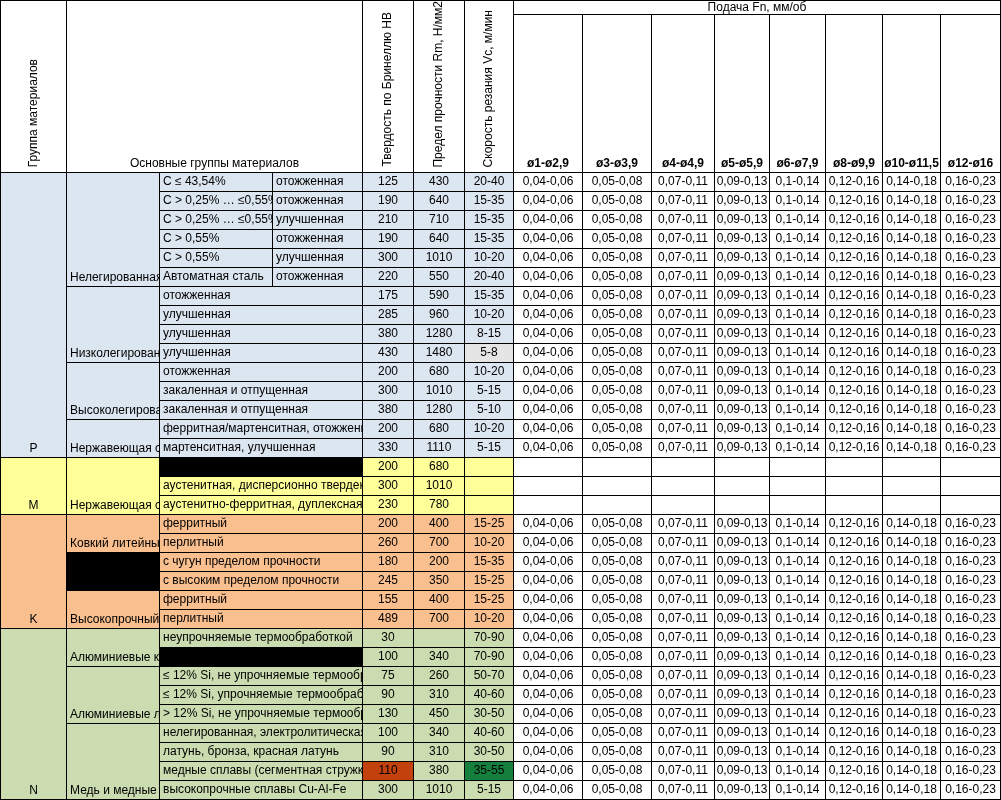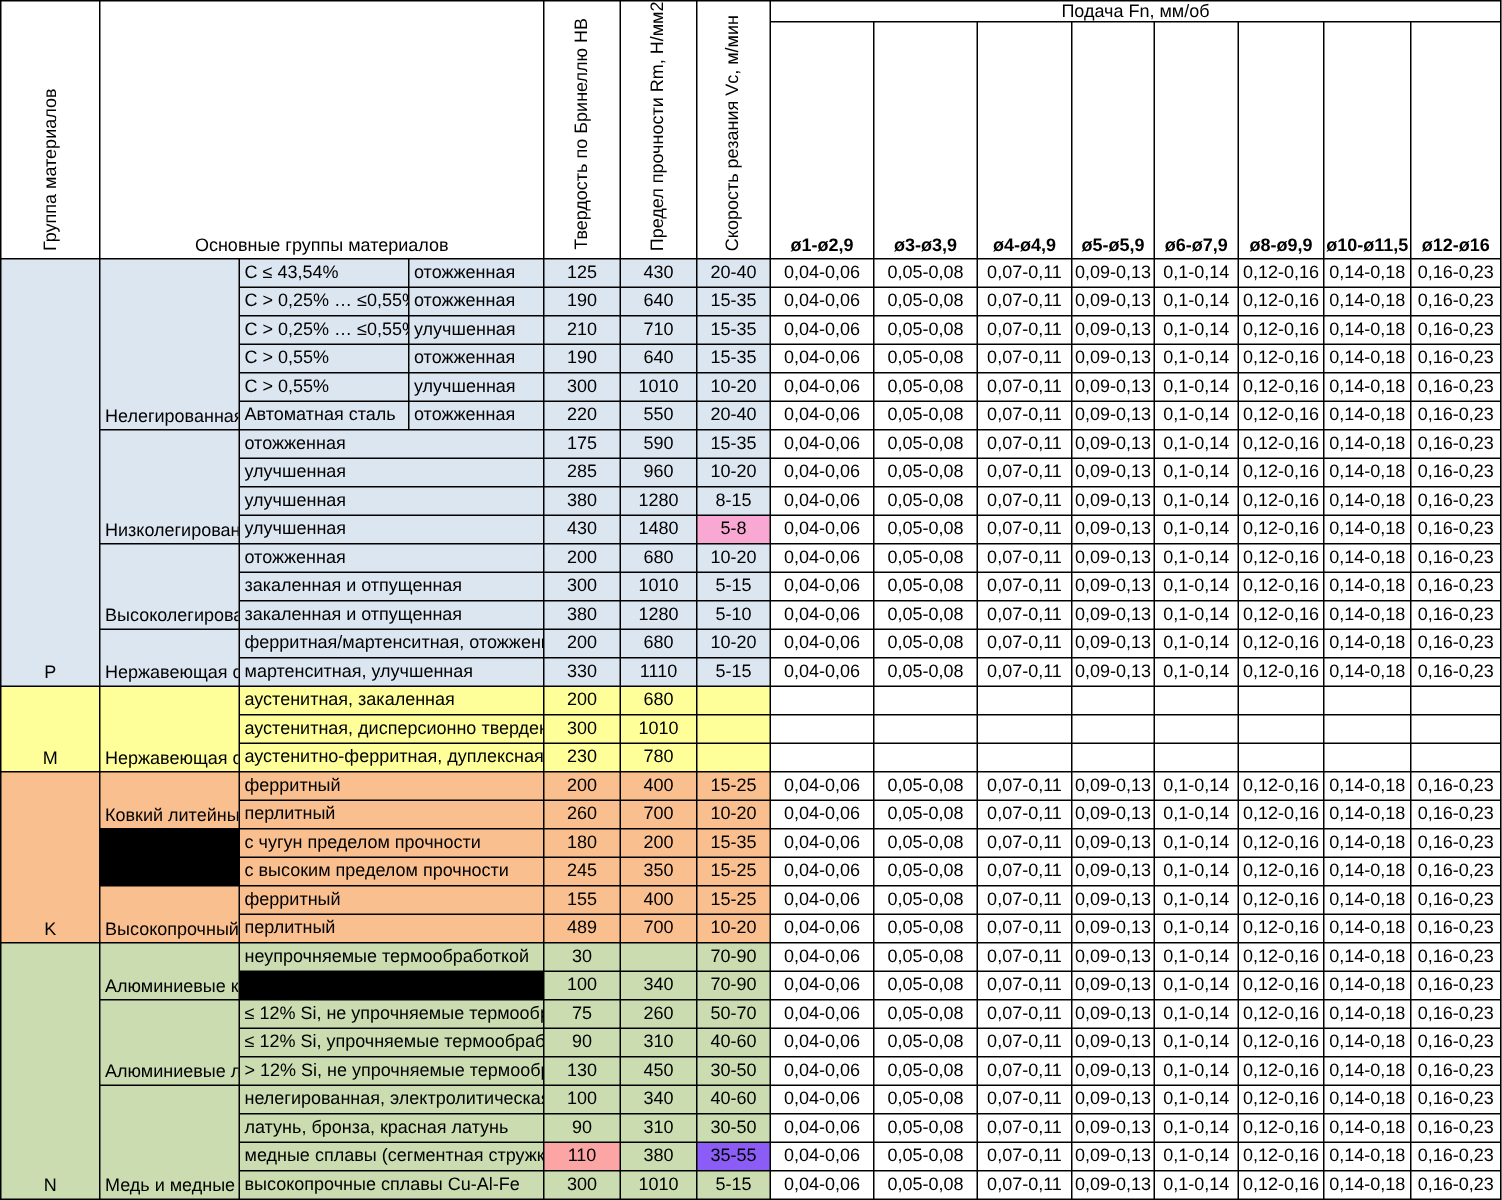--- a/index.html
+++ b/index.html
@@ -171,21 +171,21 @@
       <div class="cell num" style="grid-area: 11 / 9; background: rgb(255, 255, 255);">0,05-0,08</div>
       <div class="cell num" style="grid-area: 11 / 10; background: rgb(255, 255, 255);">0,07-0,11</div>
       <div class="cell num" style="grid-area: 11 / 11; background: rgb(255, 255, 255);">0,09-0,13</div>
       <div class="cell num" style="grid-area: 11 / 12; background: rgb(255, 255, 255);">0,1-0,14</div>
       <div class="cell num" style="grid-area: 11 / 13; background: rgb(255, 255, 255);">0,12-0,16</div>
       <div class="cell num" style="grid-area: 11 / 14; background: rgb(255, 255, 255);">0,14-0,18</div>
       <div class="cell num" style="grid-area: 11 / 15; background: rgb(255, 255, 255);">0,16-0,23</div>
       <div class="cell txt" style="grid-area: 12 / 3 / auto / 5; background: rgb(220, 230, 241);">улучшенная</div>
       <div class="cell num" style="grid-area: 12 / 5; background: rgb(220, 230, 241);">430</div>
       <div class="cell num" style="grid-area: 12 / 6; background: rgb(220, 230, 241);">1480</div>
-      <div class="cell num" style="grid-area: 12 / 7; background: #f9a8d4;">5-8</div>
+      <div class="cell num" style="grid-area: 12 / 7; background: #e5e5e5;">5-8</div>
       <div class="cell num" style="grid-area: 12 / 8; background: rgb(255, 255, 255);">0,04-0,06</div>
       <div class="cell num" style="grid-area: 12 / 9; background: rgb(255, 255, 255);">0,05-0,08</div>
       <div class="cell num" style="grid-area: 12 / 10; background: rgb(255, 255, 255);">0,07-0,11</div>
       <div class="cell num" style="grid-area: 12 / 11; background: rgb(255, 255, 255);">0,09-0,13</div>
       <div class="cell num" style="grid-area: 12 / 12; background: rgb(255, 255, 255);">0,1-0,14</div>
       <div class="cell num" style="grid-area: 12 / 13; background: rgb(255, 255, 255);">0,12-0,16</div>
       <div class="cell num" style="grid-area: 12 / 14; background: rgb(255, 255, 255);">0,14-0,18</div>
       <div class="cell num" style="grid-area: 12 / 15; background: rgb(255, 255, 255);">0,16-0,23</div>
       <div class="cell txt" style="grid-area: 13 / 3 / auto / 5; background: rgb(220, 230, 241);">отожженная</div>
       <div class="cell num" style="grid-area: 13 / 5; background: rgb(220, 230, 241);">200</div>
@@ -240,21 +240,20 @@
       <div class="cell num" style="grid-area: 17 / 6; background: rgb(220, 230, 241);">1110</div>
       <div class="cell num" style="grid-area: 17 / 7; background: rgb(220, 230, 241);">5-15</div>
       <div class="cell num" style="grid-area: 17 / 8; background: rgb(255, 255, 255);">0,04-0,06</div>
       <div class="cell num" style="grid-area: 17 / 9; background: rgb(255, 255, 255);">0,05-0,08</div>
       <div class="cell num" style="grid-area: 17 / 10; background: rgb(255, 255, 255);">0,07-0,11</div>
       <div class="cell num" style="grid-area: 17 / 11; background: rgb(255, 255, 255);">0,09-0,13</div>
       <div class="cell num" style="grid-area: 17 / 12; background: rgb(255, 255, 255);">0,1-0,14</div>
       <div class="cell num" style="grid-area: 17 / 13; background: rgb(255, 255, 255);">0,12-0,16</div>
       <div class="cell num" style="grid-area: 17 / 14; background: rgb(255, 255, 255);">0,14-0,18</div>
       <div class="cell num" style="grid-area: 17 / 15; background: rgb(255, 255, 255);">0,16-0,23</div>
-      <div class="cell txt" style="grid-area: 18 / 3 / auto / 5; background: rgb(255, 255, 153);">аустенитная, закаленная</div>
       <div class="cell num" style="grid-area: 18 / 5; background: rgb(255, 255, 153);">200</div>
       <div class="cell num" style="grid-area: 18 / 6; background: rgb(255, 255, 153);">680</div>
       <div class="cell num" style="grid-area: 18 / 7; background: rgb(255, 255, 153);"></div>
       <div class="cell num" style="grid-area: 18 / 8; background: rgb(255, 255, 255);"></div>
       <div class="cell num" style="grid-area: 18 / 9; background: rgb(255, 255, 255);"></div>
       <div class="cell num" style="grid-area: 18 / 10; background: rgb(255, 255, 255);"></div>
       <div class="cell num" style="grid-area: 18 / 11; background: rgb(255, 255, 255);"></div>
       <div class="cell num" style="grid-area: 18 / 12; background: rgb(255, 255, 255);"></div>
       <div class="cell num" style="grid-area: 18 / 13; background: rgb(255, 255, 255);"></div>
       <div class="cell num" style="grid-area: 18 / 14; background: rgb(255, 255, 255);"></div>
@@ -432,23 +431,23 @@
       <div class="cell num" style="grid-area: 33 / 7; background: rgb(202, 220, 176);">30-50</div>
       <div class="cell num" style="grid-area: 33 / 8; background: rgb(255, 255, 255);">0,04-0,06</div>
       <div class="cell num" style="grid-area: 33 / 9; background: rgb(255, 255, 255);">0,05-0,08</div>
       <div class="cell num" style="grid-area: 33 / 10; background: rgb(255, 255, 255);">0,07-0,11</div>
       <div class="cell num" style="grid-area: 33 / 11; background: rgb(255, 255, 255);">0,09-0,13</div>
       <div class="cell num" style="grid-area: 33 / 12; background: rgb(255, 255, 255);">0,1-0,14</div>
       <div class="cell num" style="grid-area: 33 / 13; background: rgb(255, 255, 255);">0,12-0,16</div>
       <div class="cell num" style="grid-area: 33 / 14; background: rgb(255, 255, 255);">0,14-0,18</div>
       <div class="cell num" style="grid-area: 33 / 15; background: rgb(255, 255, 255);">0,16-0,23</div>
       <div class="cell txt" style="grid-area: 34 / 3 / auto / 5; background: rgb(202, 220, 176);">медные сплавы (сегментная стружка)</div>
-      <div class="cell num" style="grid-area: 34 / 5; background: #fca5a5;">110</div>
+      <div class="cell num" style="grid-area: 34 / 5; background: #c2410c;">110</div>
       <div class="cell num" style="grid-area: 34 / 6; background: rgb(202, 220, 176);">380</div>
-      <div class="cell num" style="grid-area: 34 / 7; background: #8b5cf6;">35-55</div>
+      <div class="cell num" style="grid-area: 34 / 7; background: #15803d;">35-55</div>
       <div class="cell num" style="grid-area: 34 / 8; background: rgb(255, 255, 255);">0,04-0,06</div>
       <div class="cell num" style="grid-area: 34 / 9; background: rgb(255, 255, 255);">0,05-0,08</div>
       <div class="cell num" style="grid-area: 34 / 10; background: rgb(255, 255, 255);">0,07-0,11</div>
       <div class="cell num" style="grid-area: 34 / 11; background: rgb(255, 255, 255);">0,09-0,13</div>
       <div class="cell num" style="grid-area: 34 / 12; background: rgb(255, 255, 255);">0,1-0,14</div>
       <div class="cell num" style="grid-area: 34 / 13; background: rgb(255, 255, 255);">0,12-0,16</div>
       <div class="cell num" style="grid-area: 34 / 14; background: rgb(255, 255, 255);">0,14-0,18</div>
       <div class="cell num" style="grid-area: 34 / 15; background: rgb(255, 255, 255);">0,16-0,23</div>
       <div class="cell txt" style="grid-area: 35 / 3 / auto / 5; background: rgb(202, 220, 176);">высокопрочные сплавы Cu-Al-Fe</div>
       <div class="cell num" style="grid-area: 35 / 5; background: rgb(202, 220, 176);">300</div>

